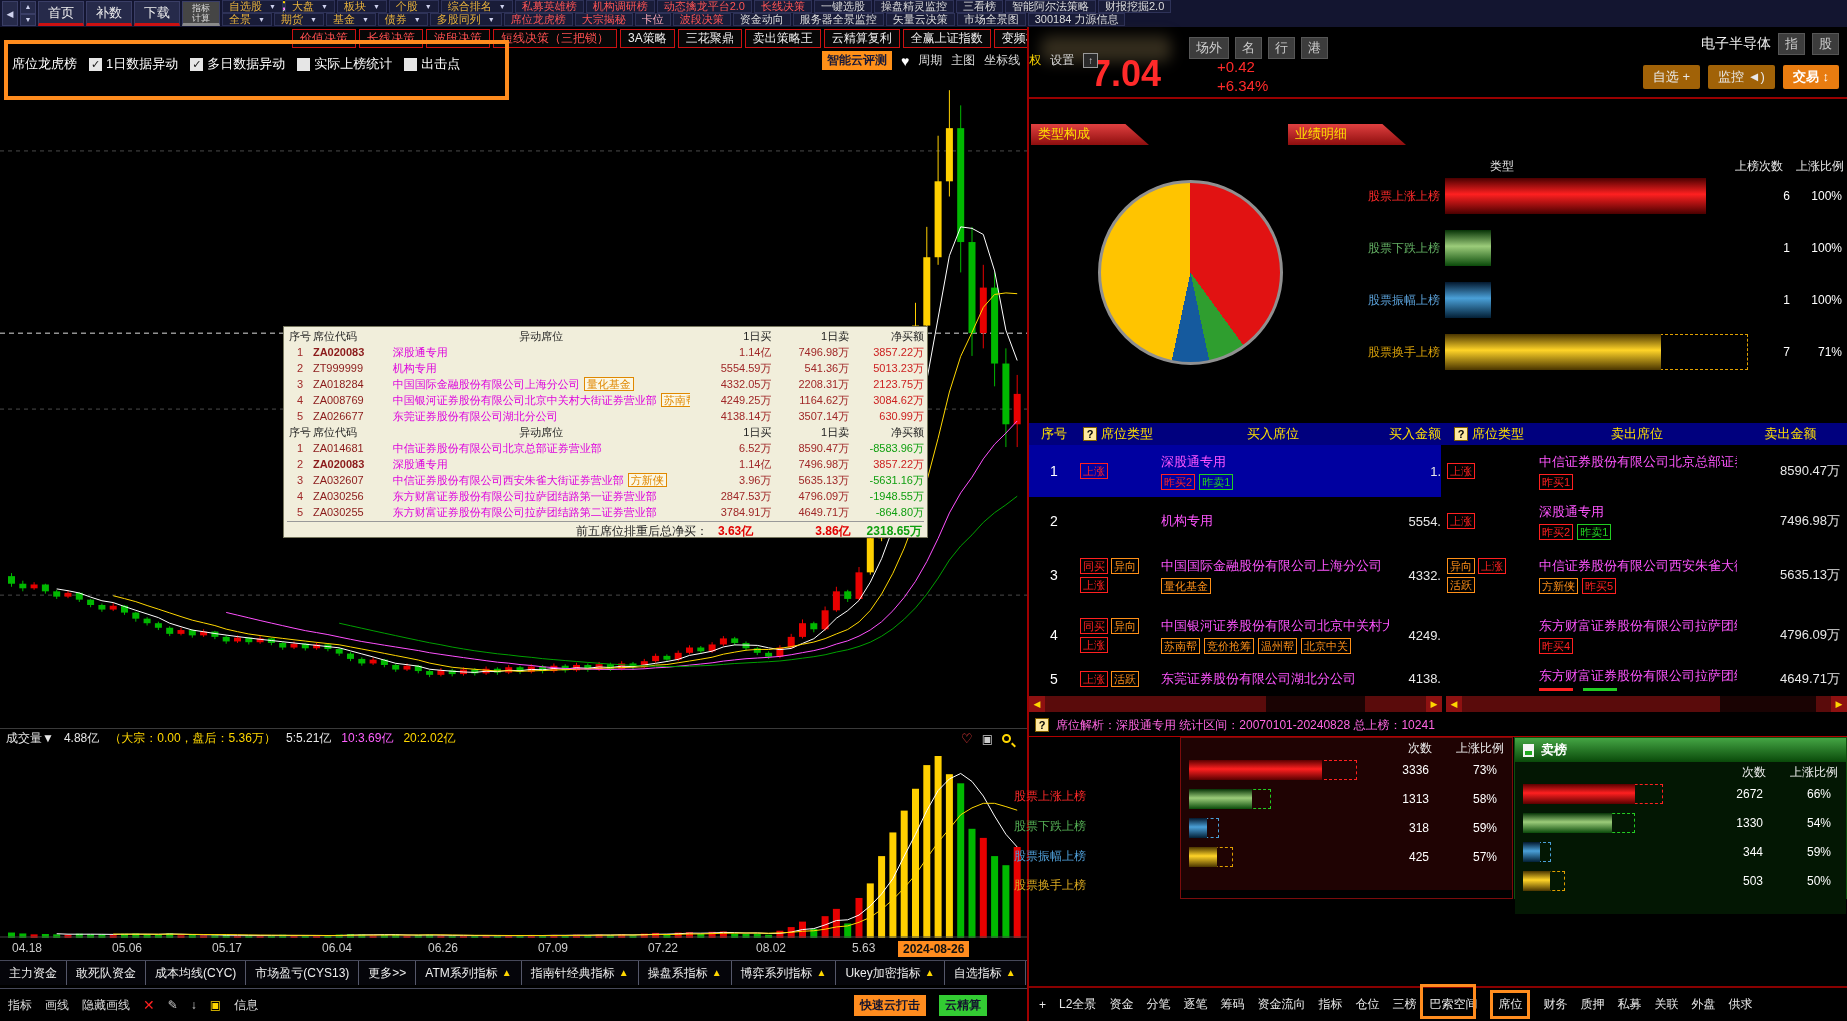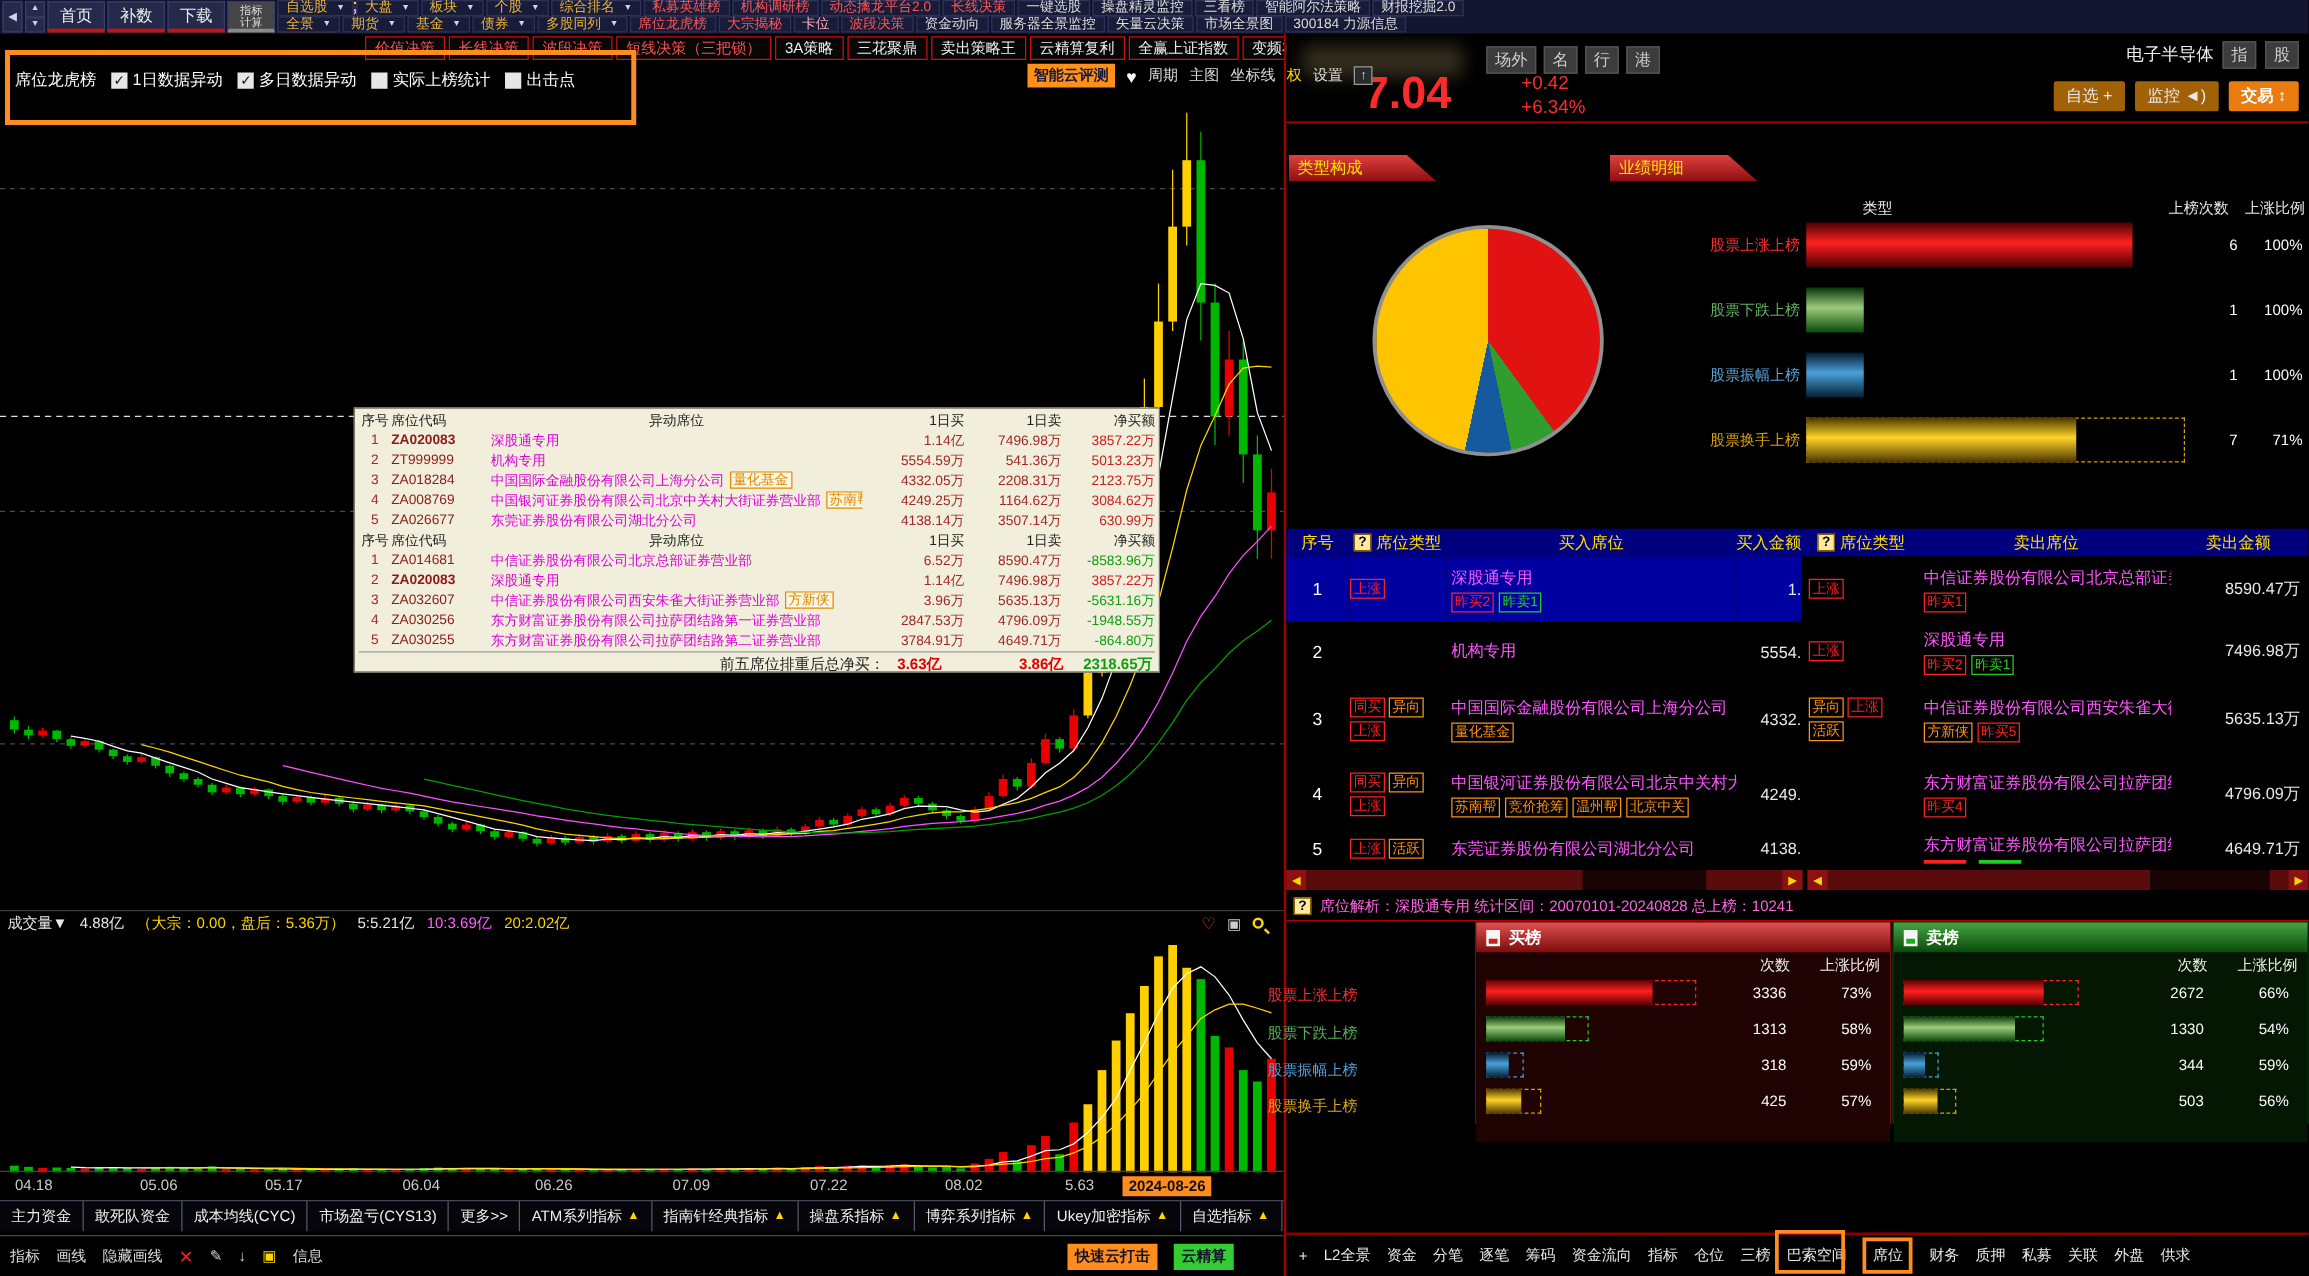--- a/index.html
+++ b/index.html
@@ -1039,26 +1039,20 @@
     <span class="qicon">?</span>
     <span>席位解析：深股通专用  统计区间：20070101-20240828  总上榜：10241</span>
   </div>
   <div id="boardlabels">
       <div class="blabel" style="top: 788px; color: rgb(255, 42, 42);">股票上涨上榜</div>
       <div class="blabel" style="top: 818px; color: rgb(85, 176, 85);">股票下跌上榜</div>
       <div class="blabel" style="top: 848px; color: rgb(79, 159, 216);">股票振幅上榜</div>
       <div class="blabel" style="top: 877px; color: rgb(216, 168, 32);">股票换手上榜</div>
     </div>
   <div id="buyboard" class="board">
-      <div class="bhead">
-        <span class="doc">
-          <i style="background: rgb(204, 32, 32);"></i>
-        </span>
-        <span>买榜</span>
-      </div>
       <div class="bbody">
         <div class="bcols">
           <span>次数</span>
           <span>上涨比例</span>
         </div>
         <div class="brow-dash" style="top: 22px; width: 168px; border-color: rgb(255, 32, 32);"></div>
         <div class="brow-bar" style="top: 22px; width: 133px; background: linear-gradient(rgb(90, 0, 0), rgb(255, 32, 32) 45%, rgb(90, 0, 0));"></div>
         <div class="brow-count" style="top: 25px; left: 192px;">3336</div>
         <div class="brow-pct" style="top: 25px; left: 266px;">73%</div>
         <div class="brow-dash" style="top: 51px; width: 82px; border-color: rgb(34, 204, 34);"></div>
@@ -1095,21 +1089,21 @@
         <div class="brow-bar" style="top: 51px; width: 89px; background: linear-gradient(rgb(6, 51, 6), rgb(156, 204, 122) 45%, rgb(10, 74, 10));"></div>
         <div class="brow-count" style="top: 54px; left: 192px;">1330</div>
         <div class="brow-pct" style="top: 54px; left: 266px;">54%</div>
         <div class="brow-dash" style="top: 80px; width: 28px; border-color: rgb(74, 160, 216);"></div>
         <div class="brow-bar" style="top: 80px; width: 17px; background: linear-gradient(rgb(3, 24, 46), rgb(74, 160, 216) 45%, rgb(3, 32, 54));"></div>
         <div class="brow-count" style="top: 83px; left: 192px;">344</div>
         <div class="brow-pct" style="top: 83px; left: 266px;">59%</div>
         <div class="brow-dash" style="top: 109px; width: 42px; border-color: rgb(224, 160, 0);"></div>
         <div class="brow-bar" style="top: 109px; width: 27px; background: linear-gradient(rgb(74, 53, 0), rgb(255, 212, 40) 45%, rgb(74, 53, 0));"></div>
         <div class="brow-count" style="top: 112px; left: 192px;">503</div>
-        <div class="brow-pct" style="top: 112px; left: 266px;">56%</div>
+        <div class="brow-pct" style="top: 112px; left: 266px;">50%</div>
       </div>
     </div>
   <div id="brrow">
       <span>+</span>
       <span>L2全景</span>
       <span>资金</span>
       <span>分笔</span>
       <span>逐笔</span>
       <span>筹码</span>
       <span>资金流向</span>

